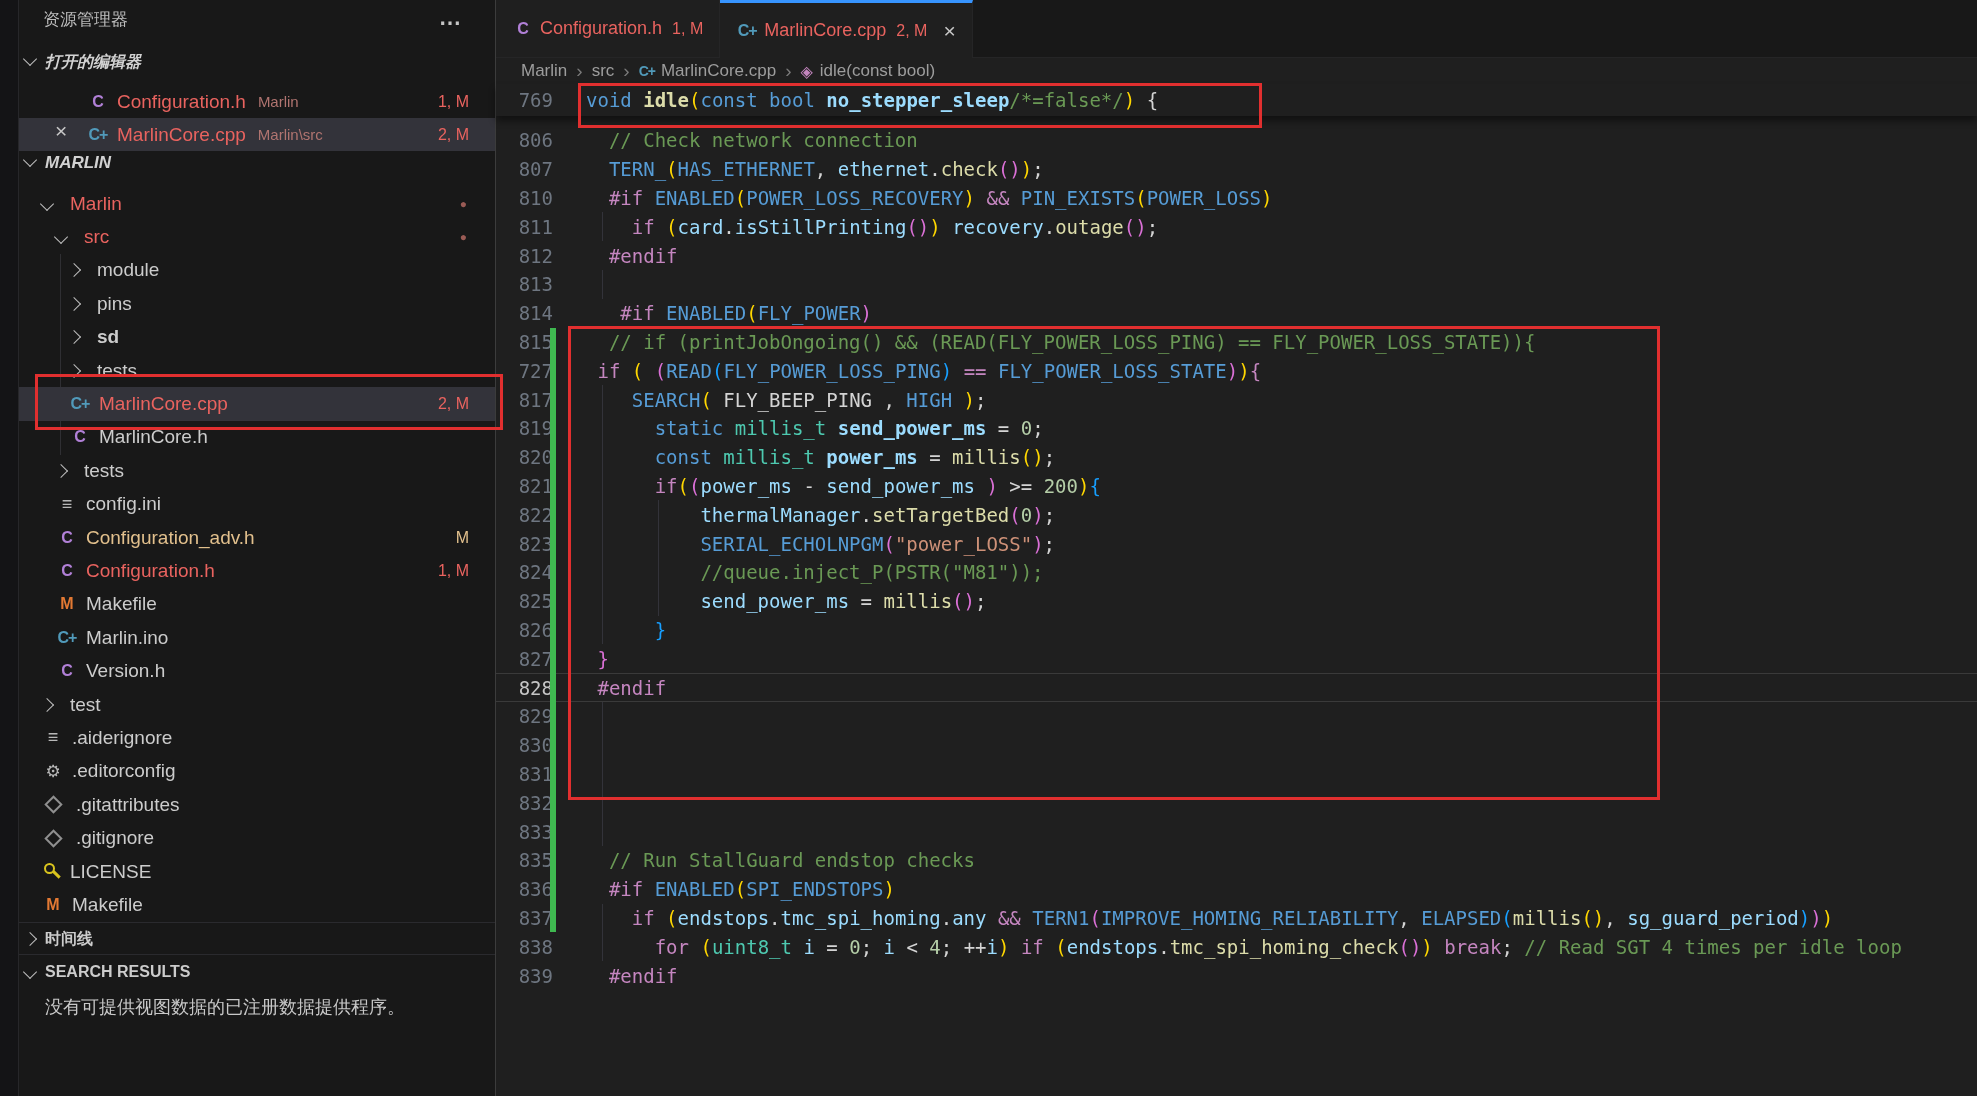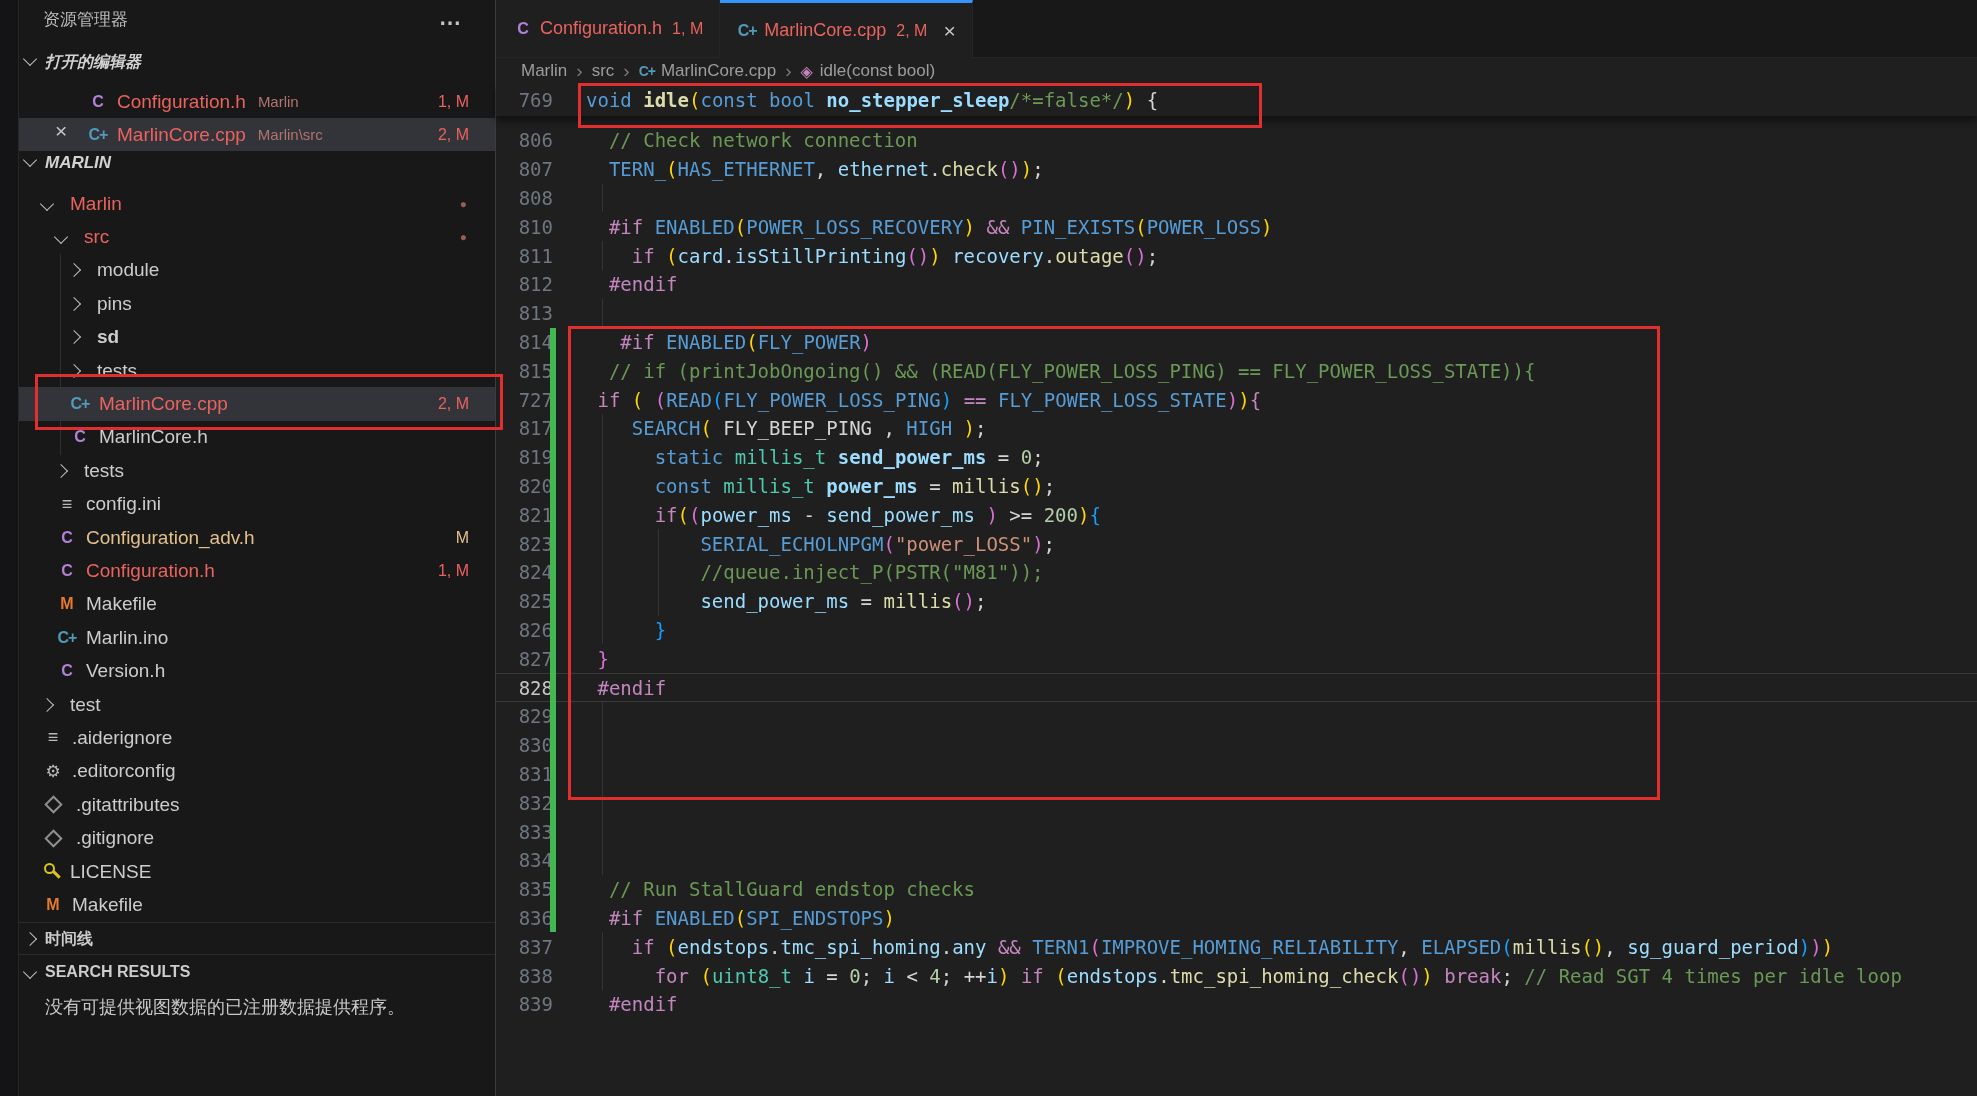--- a/index.html
+++ b/index.html
@@ -280,25 +280,20 @@
   <div id="code">
       <div class="cl">
         <span class="gut">806</span>
         <span class="ltext"><span class="tk-com">  // Check network connection</span></span>
       </div>
       <div class="cl">
         <span class="gut">807</span>
         <span class="ltext"><span class="tk-pl">  </span><span class="tk-kw">TERN_</span><span class="tk-b1">(</span><span class="tk-kw">HAS_ETHERNET</span><span class="tk-pl">, </span><span class="tk-var">ethernet</span><span class="tk-pl">.</span><span class="tk-fn">check</span><span class="tk-b2">()</span><span class="tk-b1">)</span><span class="tk-pl">;</span></span>
       </div>
       <div class="cl">
-        <span class="gut">808</span>
-        <span class="ltext"></span>
-        <span class="gl" style="left: 106.016px;"></span>
-      </div>
-      <div class="cl">
         <span class="gut">810</span>
         <span class="ltext"><span class="tk-pl">  </span><span class="tk-ctl">#if</span><span class="tk-pl"> </span><span class="tk-kw">ENABLED</span><span class="tk-b1">(</span><span class="tk-kw">POWER_LOSS_RECOVERY</span><span class="tk-b1">)</span><span class="tk-pl"> </span><span class="tk-ctl">&amp;&amp;</span><span class="tk-pl"> </span><span class="tk-kw">PIN_EXISTS</span><span class="tk-b1">(</span><span class="tk-kw">POWER_LOSS</span><span class="tk-b1">)</span></span>
       </div>
       <div class="cl">
         <span class="gut">811</span>
         <span class="ltext"><span class="tk-pl">    </span><span class="tk-ctl">if</span><span class="tk-pl"> </span><span class="tk-b1">(</span><span class="tk-var">card</span><span class="tk-pl">.</span><span class="tk-var">isStillPrinting</span><span class="tk-b2">()</span><span class="tk-b1">)</span><span class="tk-pl"> </span><span class="tk-var">recovery</span><span class="tk-pl">.</span><span class="tk-fn">outage</span><span class="tk-b2">()</span><span class="tk-pl">;</span></span>
         <span class="gl" style="left: 106.016px;"></span>
       </div>
       <div class="cl">
         <span class="gut">812</span>
@@ -333,20 +328,26 @@
       </div>
       <div class="cl">
         <span class="gut">820</span>
         <span class="ltext"><span class="tk-pl">      </span><span class="tk-kw">const</span><span class="tk-pl"> </span><span class="tk-ty">millis_t</span><span class="tk-pl"> </span><span class="tk-varb">power_ms</span><span class="tk-pl"> = </span><span class="tk-fn">millis</span><span class="tk-b1">()</span><span class="tk-pl">;</span></span>
         <span class="gl" style="left: 106.016px;"></span>
       </div>
       <div class="cl">
         <span class="gut">821</span>
         <span class="ltext"><span class="tk-pl">      </span><span class="tk-ctl">if</span><span class="tk-b1">(</span><span class="tk-b2">(</span><span class="tk-var">power_ms</span><span class="tk-pl"> - </span><span class="tk-var">send_power_ms</span><span class="tk-pl"> </span><span class="tk-b2">)</span><span class="tk-pl"> &gt;= </span><span class="tk-num">200</span><span class="tk-b1">)</span><span class="tk-b3">{</span></span>
         <span class="gl" style="left: 106.016px;"></span>
+      </div>
+      <div class="cl">
+        <span class="gut">822</span>
+        <span class="ltext"><span class="tk-pl">          </span><span class="tk-var">thermalManager</span><span class="tk-pl">.</span><span class="tk-fn">setTargetBed</span><span class="tk-b2">(</span><span class="tk-num">0</span><span class="tk-b2">)</span><span class="tk-pl">;</span></span>
+        <span class="gl" style="left: 106.016px;"></span>
+        <span class="gl" style="left: 162.072px;"></span>
       </div>
       <div class="cl">
         <span class="gut">823</span>
         <span class="ltext"><span class="tk-pl">          </span><span class="tk-kw">SERIAL_ECHOLNPGM</span><span class="tk-b2">(</span><span class="tk-str">"power_LOSS"</span><span class="tk-b2">)</span><span class="tk-pl">;</span></span>
         <span class="gl" style="left: 106.016px;"></span>
         <span class="gl" style="left: 162.072px;"></span>
       </div>
       <div class="cl">
         <span class="gut">824</span>
         <span class="ltext"><span class="tk-com">          //queue.inject_P(PSTR("M81"));</span></span>
@@ -387,25 +388,20 @@
         <span class="ltext"></span>
         <span class="gl" style="left: 106.016px;"></span>
       </div>
       <div class="cl">
         <span class="gut">832</span>
         <span class="ltext"></span>
         <span class="gl" style="left: 106.016px;"></span>
       </div>
       <div class="cl">
         <span class="gut">833</span>
-        <span class="ltext"></span>
-        <span class="gl" style="left: 106.016px;"></span>
-      </div>
-      <div class="cl">
-        <span class="gut">834</span>
         <span class="ltext"></span>
         <span class="gl" style="left: 106.016px;"></span>
       </div>
       <div class="cl">
         <span class="gut">835</span>
         <span class="ltext"><span class="tk-com">  // Run StallGuard endstop checks</span></span>
       </div>
       <div class="cl">
         <span class="gut">836</span>
         <span class="ltext"><span class="tk-pl">  </span><span class="tk-ctl">#if</span><span class="tk-pl"> </span><span class="tk-kw">ENABLED</span><span class="tk-b1">(</span><span class="tk-kw">SPI_ENDSTOPS</span><span class="tk-b1">)</span></span>

